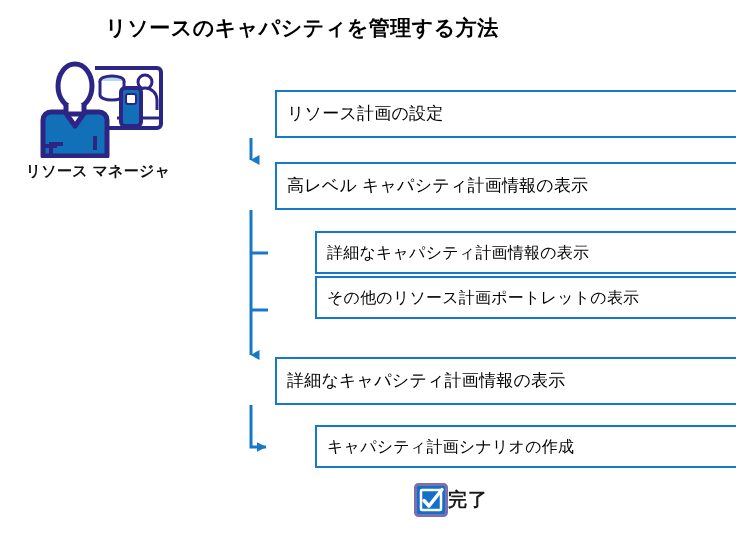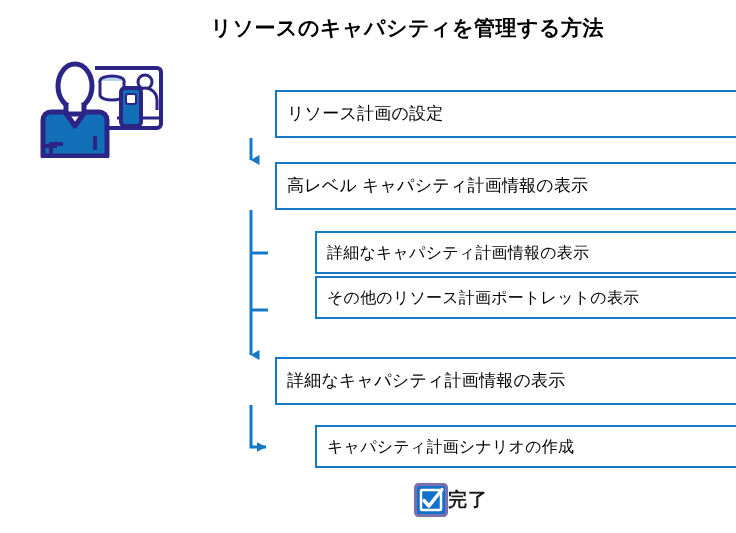--- a/index.html
+++ b/index.html
@@ -15,21 +15,21 @@
     color: #000000;
     overflow: hidden;
   }
 
   
   #diagram-title {
     position: absolute;
     left: 0;
     top: 14px;
     width: 604px;
-    text-align: right;
+    text-align: center;
     font-size: 21px;
     font-weight: bold;
     letter-spacing: 0.5px;
     color: #000000;
   }
 
   
   #actor-group {
     position: absolute;
     left: 8px;
@@ -131,20 +131,21 @@
     <ellipse cx="42" cy="28" rx="17" ry="22" fill="#ffffff" stroke="#2d2585" stroke-width="5"></ellipse>
 
     <path d="M33 46 V56 H51 V46" fill="#ffffff" stroke="#2d2585" stroke-width="5" stroke-linejoin="round"></path>
 
     <path d="M10 98 V62 A8 8 0 0 1 18 54 H32 L42 68 L52 54 H66 A8 8 0 0 1 74 62 V98 Z" fill="#1270b8" stroke="#2d2585" stroke-width="5" stroke-linejoin="round"></path>
 
     <path d="M18 98 V86 H30" fill="none" stroke="#2d2585" stroke-width="4"></path>
     <path d="M62 92 V78" fill="none" stroke="#2d2585" stroke-width="4"></path>
     <path d="M10 88 H24" fill="none" stroke="#2d2585" stroke-width="4"></path>
   </svg>
+  <div id="actor-label">リソース マネージャ</div>
 </div>
 
 <svg id="connectors">
   <defs>
     <marker id="arrow-down" markerWidth="10" markerHeight="9" refX="5" refY="8.5" orient="auto" markerUnits="userSpaceOnUse">
       <path d="M0,0 L10,0 L5,9 Z" fill="#1678c8"></path>
     </marker>
     <marker id="arrow-right" markerWidth="10" markerHeight="10" refX="9.5" refY="5" orient="auto" markerUnits="userSpaceOnUse">
       <path d="M0,0 L10,5 L0,10 Z" fill="#1678c8"></path>
     </marker>

